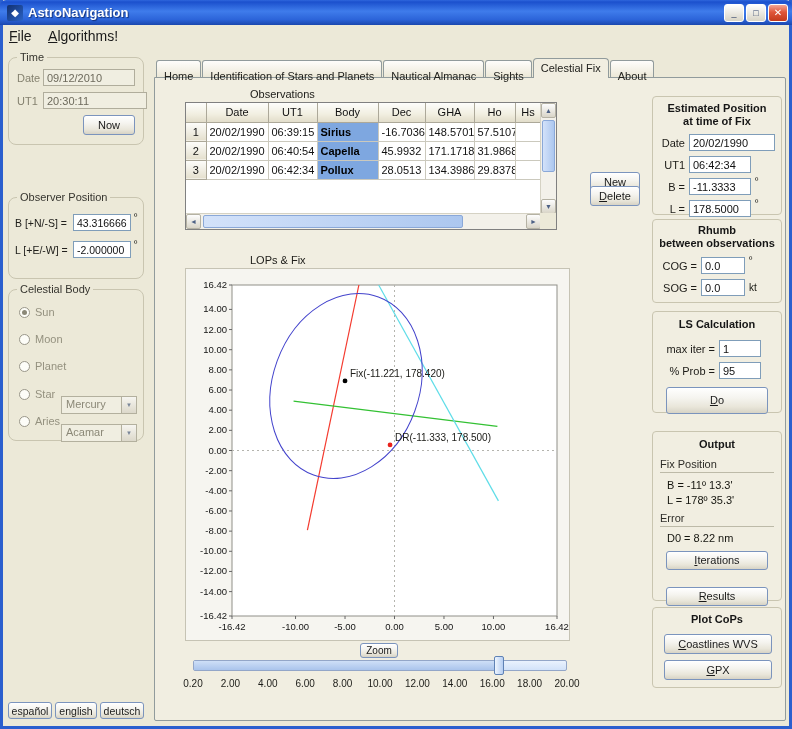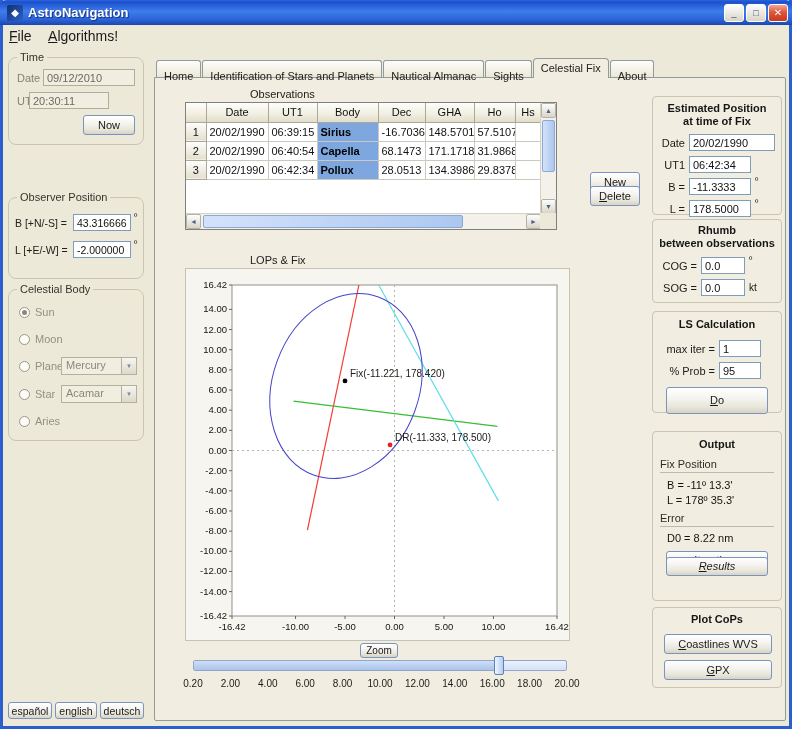--- a/index.html
+++ b/index.html
@@ -48,21 +48,21 @@
   .gtitle { position:absolute; top:-7px; left:8px; background:#ece9d8; padding:0 3px;
     font-size:11px; color:#35342e; white-space:nowrap; }
   .rgroup { position:absolute; left:498px; width:130px; border:1px solid #c9c5b0; border-radius:4px; }
   .rtitle { position:absolute; left:0; right:0; text-align:center; font-size:11px; font-weight:bold; color:#161616; white-space:nowrap; }
 
   .radio { position:absolute; display:flex; align-items:center; gap:5px; }
   .rdot { width:11px; height:11px; border-radius:50%; border:1px solid #9a978a; background:#fdfdf8; position:relative; flex:none; }
   .rdot.sel::after { content:''; position:absolute; left:2px; top:2px; width:5px; height:5px; border-radius:50%; background:#8b8878; }
   .rlabel { font-size:11px; color:#94917f; }
 
-  .combo { position:absolute; height:18px; border:1px solid #b3b09e; background:#f0eee1; display:flex; }
+  .combo { position:absolute; height:18px; border:1px solid #b3b09e; background:#f0eee1; display:flex;margin-top:39px; }
   .ctext { flex:1; font-size:11px; color:#8b8877; padding:1px 4px; overflow:hidden; white-space:nowrap; }
   .cbtn { width:15px; border-left:1px solid #b3b09e; font-size:6px; color:#7a8699; text-align:center; line-height:16px;
     background:linear-gradient(180deg,#f6f5f0,#dcd8ca); flex:none; }
 
   
   .tabpanel { position:absolute; left:154px; top:57px; width:632px; height:664px; }
   .tabbody { position:absolute; left:0; top:20px; right:0; bottom:0; border:1px solid #919b9c; background:#f1eee1; border-radius:0 2px 2px 2px; }
   .tabstrip { position:absolute; left:2px; top:0; height:21px; display:flex; align-items:flex-end; z-index:3; }
   .tab { height:17px; margin:0 1px 1px 0; padding:9px 7px 0; font-size:11px; color:#22221e;
     background:linear-gradient(180deg,#fefdfb,#ece8d7); border:1px solid #919b9c; border-bottom:none;
@@ -126,21 +126,21 @@
   <div class="menubar">
     <span class="menu-item accel">File</span>
     <span class="menu-item accel">Algorithms!</span>
   </div>
 
   <div class="group" style="left:8px; top:57px; width:136px; height:88px;">
     <span class="gtitle">Time</span>
     <span class="lbl dis" style="left:8px; top:14px;">Date</span>
     <input class="tbox disabled" style="left: 34px; top: 11px; width: 92px;" readonly="" value="09/12/2010">
     <span class="lbl dis" style="left:8px; top:37px;">UT1</span>
-    <input class="tbox disabled" style="left: 20px; top: 34px; width: 80px;" readonly="" value="20:30:11">
+    <input class="tbox disabled" style="left: 34px; top: 34px; width: 104px;" readonly="" value="20:30:11">
     <button class="xbtn" style="left:74px; top:57px; width:52px; height:20px;">Now</button>
   </div>
 
   <div class="group" style="left:8px; top:197px; width:136px; height:82px;">
     <span class="gtitle">Observer Position</span>
     <span class="lbl" style="left:6px; top:19px; font-size:10.5px;">B [+N/-S] =</span>
     <input class="tbox" style="left: 64px; top: 16px; width: 58px; font-size: 10.5px;" value="43.316666">
     <span class="sup" style="left:125px; top:14px;">º</span>
     <span class="lbl" style="left:6px; top:46px; font-size:10.5px;">L [+E/-W] =</span>
     <input class="tbox" style="left: 64px; top: 43px; width: 58px; font-size: 10.5px;" value="-2.000000">
@@ -219,21 +219,21 @@
           <td>-16.7036</td>
           <td>148.5701</td>
           <td>57.5107</td>
           <td></td>
         </tr>
         <tr>
           <td class="rowhdr">2</td>
           <td>20/02/1990</td>
           <td>06:40:54</td>
           <td class="selcell">Capella</td>
-          <td>68.1473</td>
+          <td>45.9932</td>
           <td>171.1718</td>
           <td>31.9868</td>
           <td></td>
         </tr>
         <tr>
           <td class="rowhdr">3</td>
           <td>20/02/1990</td>
           <td>06:42:34</td>
           <td class="selcell">Pollux</td>
           <td>28.0513</td>
@@ -379,21 +379,21 @@
     </div>
 
     <div class="rgroup" style="top:374px; height:170px;">
       <span class="rtitle" style="top:6px;">Output</span>
       <span class="ohead" style="top:26px;">Fix Position</span>
       <span class="oval" style="left:14px; top:47px;">B = -11º 13.3'</span>
       <span class="oval" style="left:14px; top:62px;">L = 178º 35.3'</span>
       <span class="ohead" style="top:80px;">Error</span>
       <span class="oval" style="left:14px; top:100px;">D0 = 8.22 nm</span>
       <button class="xbtn accel" style="left:13px; top:119px; width:102px; height:19px;">Iterations</button>
-      <button class="xbtn accel" style="left:13px; top:125px; width:102px; height:19px;font-style:italic;">Results</button>
+      <button class="xbtn accel" style="left:13px; top:155px; width:102px; height:19px;">Results</button>
     </div>
 
     <div class="rgroup" style="top:550px; height:81px;">
       <span class="rtitle" style="top:5px;">Plot CoPs</span>
       <button class="xbtn accel" style="left:11px; top:26px; width:108px; height:20px;">Coastlines WVS</button>
       <button class="xbtn accel" style="left:11px; top:52px; width:108px; height:20px;">GPX</button>
     </div>
 
     <div class="tabstrip">
       <span class="tab">Home</span>

